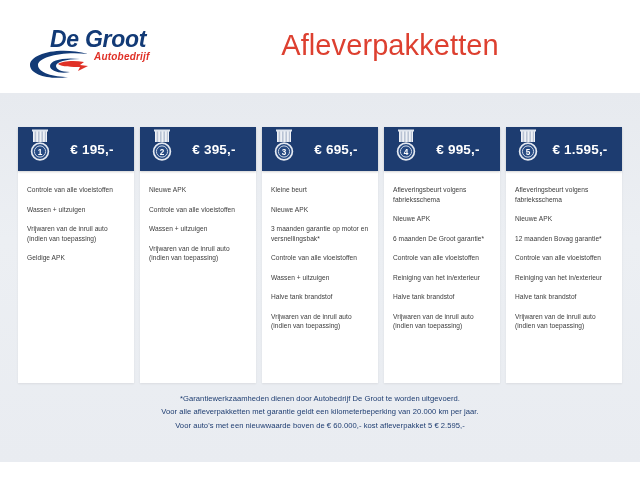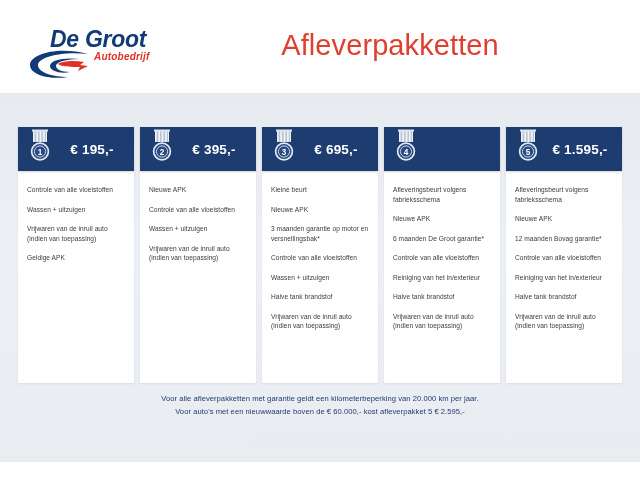--- a/index.html
+++ b/index.html
@@ -267,20 +267,21 @@
             <rect x="8" y="7" width="14" height="11" fill="#eef1f6"></rect>
             <rect x="9.6" y="7" width="1.6" height="11" fill="#b9c3d4"></rect>
             <rect x="13.0" y="7" width="1.6" height="11" fill="#b9c3d4"></rect>
             <rect x="16.4" y="7" width="1.6" height="11" fill="#b9c3d4"></rect>
             <rect x="19.8" y="7" width="1.2" height="11" fill="#b9c3d4"></rect>
             <rect x="7" y="5.5" width="16" height="2" fill="#dfe5ee"></rect>
             <circle cx="15" cy="27.5" r="8.4" fill="#274a82" stroke="#e4e9f1" stroke-width="1.7"></circle>
             <circle cx="15" cy="27.5" r="5.6" fill="none" stroke="#cdd7e6" stroke-width="1"></circle>
             <text x="15" y="30.6" text-anchor="middle" font-family="Liberation Sans, sans-serif" font-size="8.2" font-weight="bold" fill="#ffffff">4</text>
           </svg>
+          <div class="price">€ 995,-</div>
         </div>
         <div class="card-body">
           <div class="feature">Afleveringsbeurt volgens fabrieksschema</div>
           <div class="feature">Nieuwe APK</div>
           <div class="feature">6 maanden De Groot garantie*</div>
           <div class="feature">Controle van alle vloeistoffen</div>
           <div class="feature">Reiniging van het in/exterieur</div>
           <div class="feature">Halve tank brandstof</div>
           <div class="feature">Vrijwaren van de inruil auto (indien van toepassing)</div>
         </div>
@@ -306,18 +307,19 @@
           <div class="feature">12 maanden Bovag garantie*</div>
           <div class="feature">Controle van alle vloeistoffen</div>
           <div class="feature">Reiniging van het in/exterieur</div>
           <div class="feature">Halve tank brandstof</div>
           <div class="feature">Vrijwaren van de inruil auto (indien van toepassing)</div>
         </div>
       </div>
     </div>
 
   <div class="note" id="note">
+      <div class="note-line">*Garantiewerkzaamheden dienen door Autobedrijf De Groot te worden uitgevoerd.</div>
       <div class="note-line">Voor alle afleverpakketten met garantie geldt een kilometerbeperking van 20.000 km per jaar.</div>
       <div class="note-line">Voor auto's met een nieuwwaarde boven de € 60.000,- kost afleverpakket 5 € 2.595,-</div>
     </div>
 
 
 </div>
 
 </body></html>

